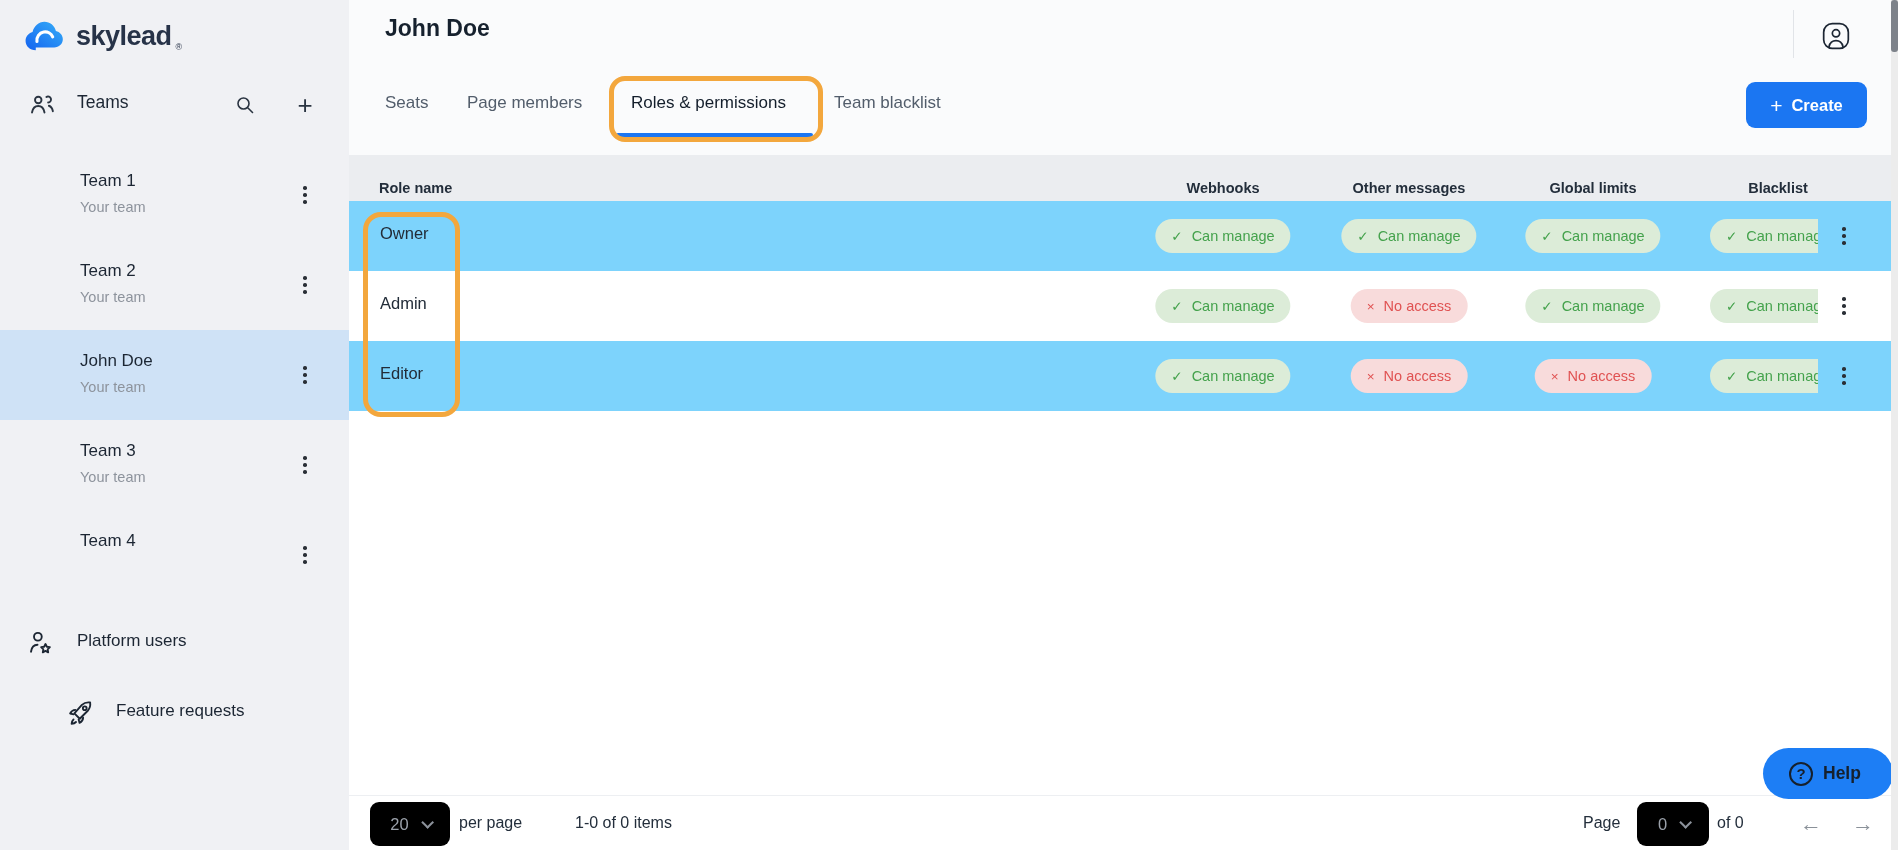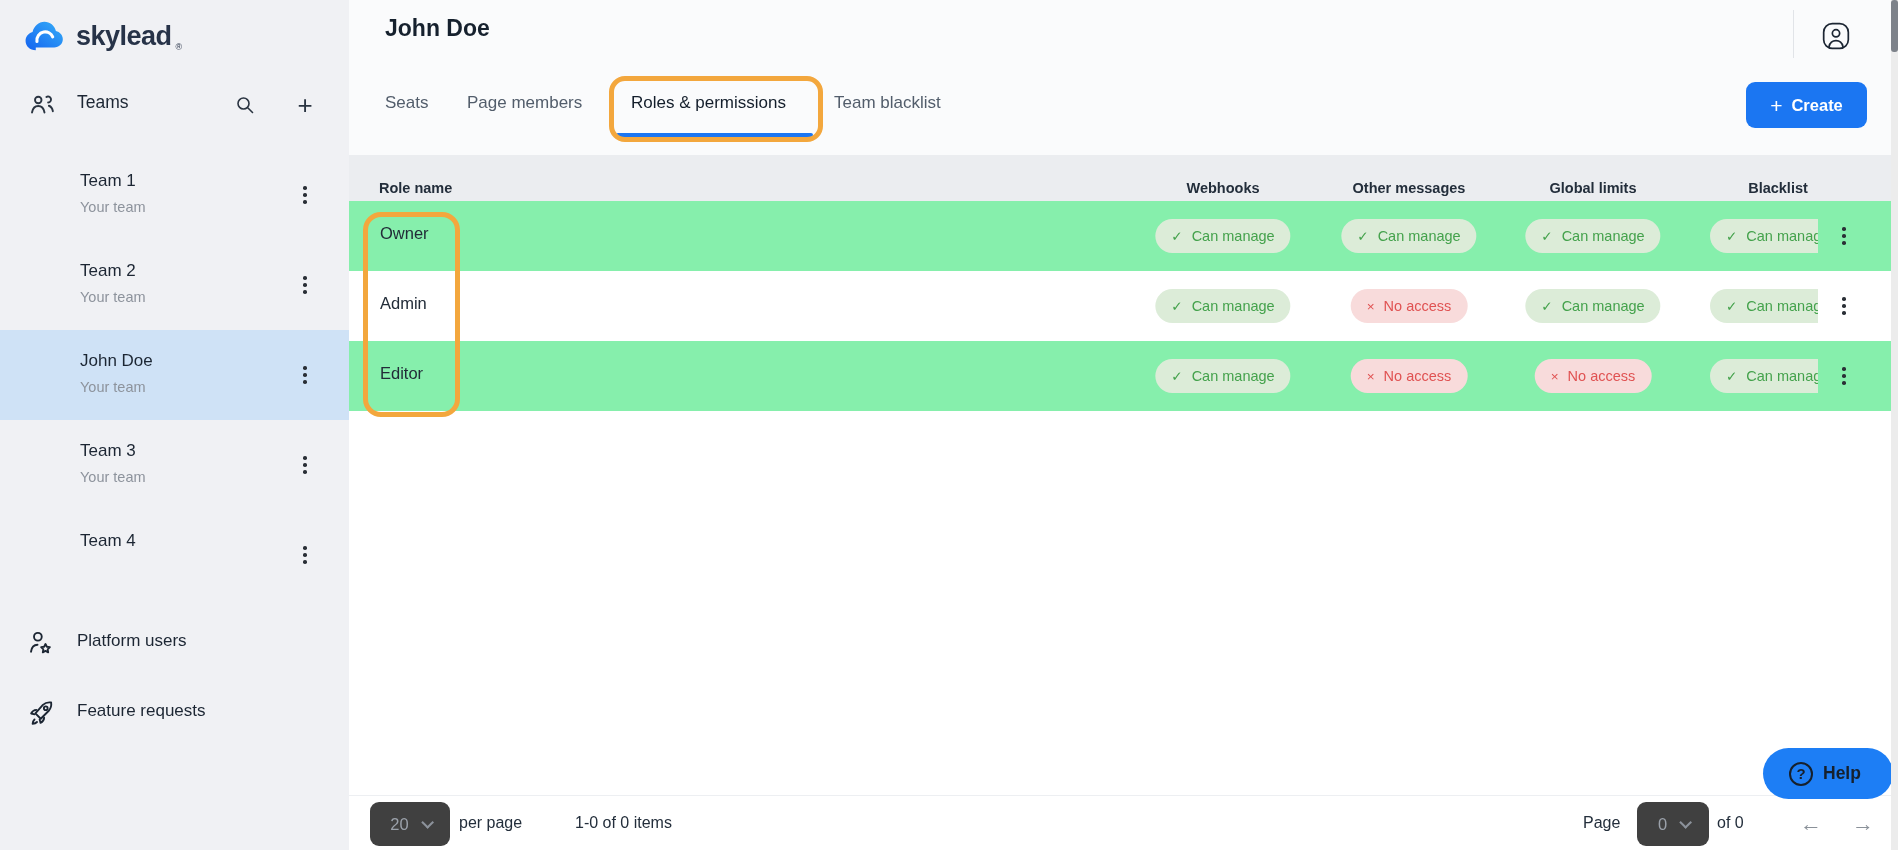--- a/index.html
+++ b/index.html
@@ -51,34 +51,34 @@
   .annot-roles { left:14px; top:212px; width:97px; height:205px; border-radius:18px; }
 
   
   .thead { position:absolute; left:0; top:155px; width:1549px; height:46px; background:#ebedf0; }
   .th { position:absolute; top:25px; font-size:14.5px; font-weight:600; color:#232e3b; white-space:nowrap; }
   .th-role { left:30px; }
   .th-center { transform:translateX(-50%); }
   .c-webhooks { left:874px; } .c-other { left:1060px; } .c-global { left:1244px; } .c-blacklist { left:1429px; }
   .tbody { position:absolute; left:0; top:201px; width:1549px; }
   .trow { position:relative; width:1549px; height:70px; background:#fff; }
-  .trow.striped { background:#86efac; }
+  .trow.striped { background:#7dd3fc; }
   .role-name { position:absolute; left:31px; top:23px; font-size:16.5px; color:#222c38; }
   .cell { position:absolute; top:50%; transform:translate(-50%,-50%); }
   .cell.clip { left:1361px; transform:translate(0,-50%); width:108px; overflow:hidden; }
   .badge { display:inline-flex; align-items:center; gap:9px; height:34px; padding:0 16px; border-radius:18px;
     font-size:14.5px; white-space:nowrap; }
   .badge .b-ic { font-size:13.5px; }
   .badge.green { background:#dcecd8; color:#44a24c; }
   .badge.red { background:#f8dbdb; color:#e05252; }
   .row-kebab { position:absolute; left:1482px; top:18px; }
 
   
   .footer { position:absolute; left:0; top:795px; width:1549px; height:55px; background:#fff; border-top:1px solid #edeff2; }
-  .select-box { position:absolute; top:6px; height:44px; background:#404040; border-radius:9px;
+  .select-box { position:absolute; top:6px; height:44px; background:#000000; border-radius:9px;
     display:flex; align-items:center; justify-content:center; gap:12px; color:#9ba1aa; font-size:16.5px; cursor:pointer; }
   .pagesize-box { left:21px; width:80px; }
   .pageno-box { left:1288px; width:72px; }
   .chev { width:9px; height:9px; border-right:2px solid #8c929b; border-bottom:2px solid #8c929b; transform:rotate(45deg) translateY(-3px); }
   .f-label { position:absolute; top:18px; font-size:16px; color:#232e3b; white-space:nowrap; }
   .f-perpage { left:110px; } .f-items { left:226px; } .f-page { left:1234px; } .f-of { left:1368px; }
   .pg-arrow { position:absolute; top:10px; width:36px; height:36px; display:flex; align-items:center; justify-content:center;
     font-size:22px; color:#8a9199; cursor:pointer; }
   .pg-prev { left:1444px; } .pg-next { left:1496px; }
 
@@ -187,21 +187,21 @@
       <span class="s-icon">
         <svg class="ic" width="30" height="30" viewBox="0 0 24 24" fill="none" stroke="#1c2633" stroke-width="1.5" stroke-linecap="round" stroke-linejoin="round">
           <circle cx="9.5" cy="7" r="3.1"></circle>
             <path d="M4 19c.5-3.6 2.6-5.6 5.2-5.6"></path>
           <path d="M15.6 12.8l1.1 2.2 2.4.35-1.75 1.7.4 2.4-2.15-1.1-2.15 1.1.4-2.4-1.75-1.7 2.4-.35z"></path>
         </svg>
       </span>
       <span class="s-label">Platform users</span>
     </div>
 
-    <div class="side-link" style="top:688px;">
+    <div class="side-link" style="top:688px;margin-left:39px;">
       <span class="s-icon">
         <svg class="ic" width="30" height="30" viewBox="0 0 24 24" fill="none" stroke="#1c2633" stroke-width="1.5" stroke-linecap="round" stroke-linejoin="round">
           <path d="M13.5 5.5c2-1.8 4.6-2.2 6.6-1.9.3 2-.1 4.6-1.9 6.6l-6.4 6.4-4.3-4.3 6-6.8z"></path>
           <circle cx="15.8" cy="8.2" r="1.5"></circle>
           <path d="M8.3 9.5c-1.9.1-3.3 1-4.2 2.9l2.8.7"></path>
           <path d="M14.5 15.7c-.1 1.9-1 3.3-2.9 4.2l-.7-2.8"></path>
           <path d="M6.8 17.2c-1 .9-1.4 2-1.5 3.5 1.5-.1 2.6-.5 3.5-1.5"></path>
         </svg>
       </span>
       <span class="s-label">Feature requests</span>

